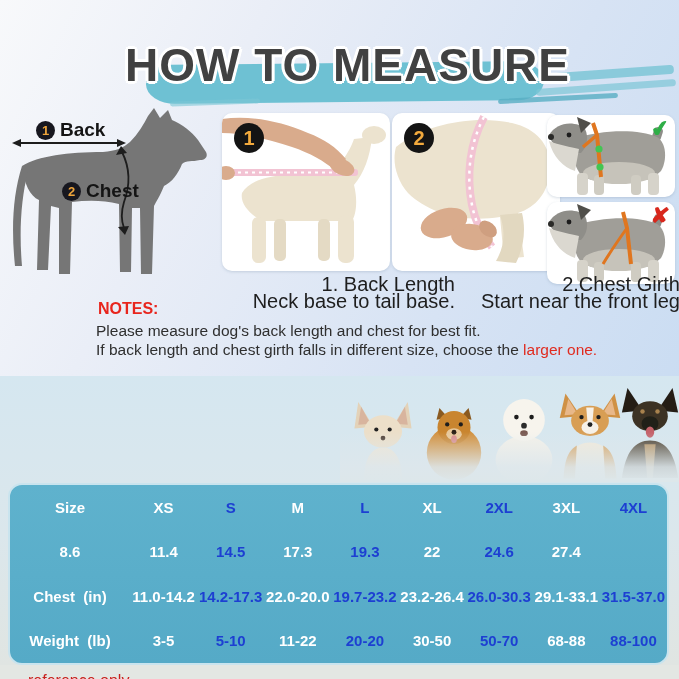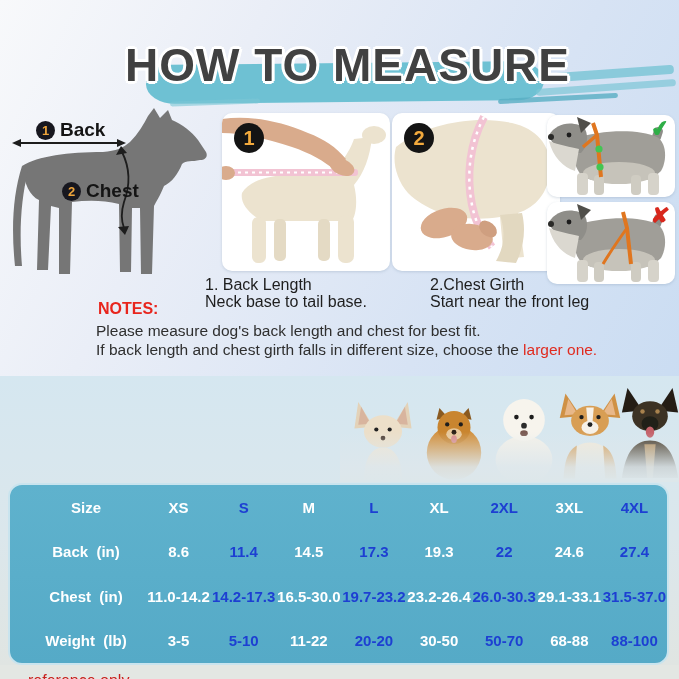--- a/index.html
+++ b/index.html
@@ -43,21 +43,21 @@
   #example-bad  { left:547px; top:202px; width:128px; height:82px; }
   .photo-card svg { position:absolute; left:0; top:0; width:100%; height:100%; border-radius:10px; }
   .photo-badge { position:absolute; left:12px; top:10px; width:30px; height:30px; border-radius:50%;
     background:#141414; color:#f3aa3d; font-size:20px; font-weight:800;
     display:flex; align-items:center; justify-content:center; z-index:2; }
   .mark { position:absolute; right:6px; top:1px; font-size:22px; font-weight:900; z-index:2; }
   .mark.good { color:#2fae47; transform:rotate(-8deg); }
   .mark.bad  { color:#d8271c; transform:rotate(6deg); }
 
   
-  .caption { position:absolute; text-align:left; font-size:16px; color:#1e1e1e; line-height:17px; }
+  .caption { position:absolute; text-align:right; font-size:20px; color:#1e1e1e; line-height:17px; }
   #caption1 { left:205px; top:276px; width:250px; }
   #caption2 { left:430px; top:276px; width:250px; }
   .notes { position:absolute; left:96px; top:300px; width:585px; font-size:15.5px; color:#2f2f2f; }
   .notes-heading { color:#e8251d; font-weight:700; font-size:16px; margin:0 0 3px 2px; }
   .notes-line { line-height:19px; }
   .red-text { color:#e02b1f; }
 
   
   .dog-img { position:absolute; }
   #dog-chihuahua { left:352px; top:400px; width:62px; height:80px; }
@@ -65,21 +65,21 @@
   #dog-bichon { left:488px; top:394px; width:72px; height:86px; }
   #dog-corgi { left:556px; top:390px; width:68px; height:90px; }
   #dog-shepherd { left:620px; top:386px; width:60px; height:94px; }
   .dog-fade { position:absolute; left:340px; top:432px; width:339px; height:50px;
     background:linear-gradient(180deg, rgba(217,231,239,0) 0%, rgba(221,231,236,.9) 70%, #dde7ea 100%); }
 
   
   .size-table { position:absolute; left:8px; top:483px; width:661px; height:182px; box-sizing:border-box;
     background:linear-gradient(180deg,#5fb2cd,#55aac7); border:2px solid #c9e4ee; border-radius:14px;
     display:grid; grid-template-rows:repeat(4,1fr); }
-  .t-row { display:grid; grid-template-columns:120px repeat(8,1fr); align-items:center;margin-left:16px; }
+  .t-row { display:grid; grid-template-columns:120px repeat(8,1fr); align-items:center; }
   .t-row > div { text-align:center; font-weight:700; font-size:15px; color:#ffffff; white-space:pre; }
   .t-row > div:nth-child(2n+3) { color:#1d3fd2; }
   .footnote { position:absolute; left:28px; top:672px; font-size:16px; color:#c9201d; }
 </style>
 </head>
 <body>
 
 <div class="canvas">
 
   <div class="panel"></div>
@@ -271,35 +271,34 @@
       <div>XS</div>
       <div>S</div>
       <div>M</div>
       <div>L</div>
       <div>XL</div>
       <div>2XL</div>
       <div>3XL</div>
       <div>4XL</div>
     </div>
     <div class="t-row">
-      <div>Back  (in)</div>
       <div>8.6</div>
       <div>11.4</div>
       <div>14.5</div>
       <div>17.3</div>
       <div>19.3</div>
       <div>22</div>
       <div>24.6</div>
       <div>27.4</div>
     </div>
     <div class="t-row">
       <div>Chest  (in)</div>
       <div>11.0-14.2</div>
       <div>14.2-17.3</div>
-      <div>16.5-30.0</div>
+      <div>22.0-20.0</div>
       <div>19.7-23.2</div>
       <div>23.2-26.4</div>
       <div>26.0-30.3</div>
       <div>29.1-33.1</div>
       <div>31.5-37.0</div>
     </div>
     <div class="t-row">
       <div>Weight  (lb)</div>
       <div>3-5</div>
       <div>5-10</div>

